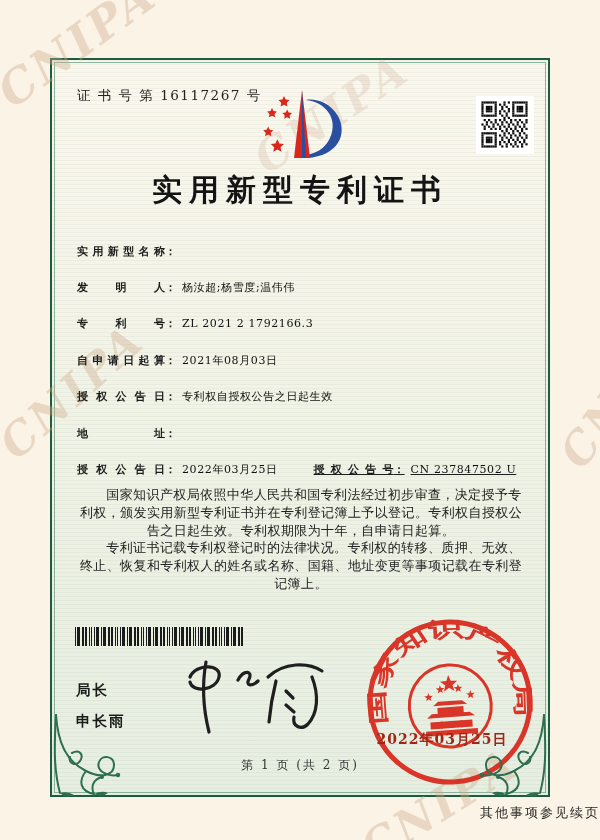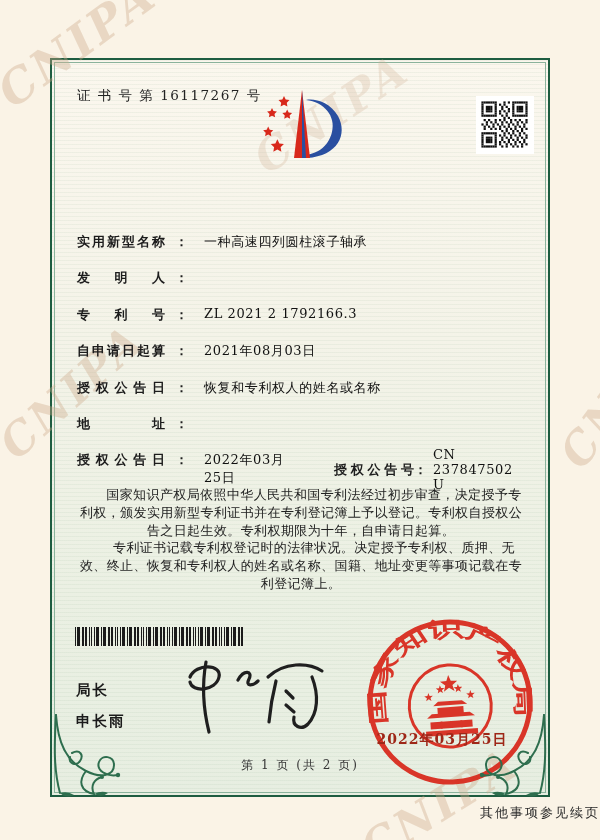--- a/index.html
+++ b/index.html
@@ -27,26 +27,26 @@
   .content{position:absolute;left:0;top:0;width:600px;height:704px;z-index:3;}
 
   .cert-no{position:absolute;left:77px;top:87px;font-size:13.5px;letter-spacing:1.5px;color:#222;}
   .logo{position:absolute;left:250px;top:86px;width:104px;height:86px;}
   .qr{position:absolute;left:476px;top:96px;width:58px;height:58px;background:#fff;padding:0;}
 
   .title{position:absolute;left:0;top:170px;width:600px;text-align:center;
          font-size:30px;font-weight:bold;letter-spacing:7px;color:#141414;}
 
   .fields{position:absolute;left:77px;top:233px;width:450px;}
-  .frow{height:36.4px;display:flex;font-size:13px;gap:10px;}
+  .frow{height:36.4px;display:flex;align-items:center;font-size:11px;}
   .flabel{display:inline-block;width:88px;text-align:justify;text-align-last:justify;
           font-weight:600;color:#1c1c1c;flex:none;}
   .fcolon{font-weight:600;margin-right:6px;}
   .fvalue{letter-spacing:0.6px;color:#111;}
-  .fpair2{margin-left:23px;display:flex;align-items:center;}
+  .fpair2{margin-left:36px;display:flex;align-items:center;text-decoration:underline;}
   .flabel2{display:inline-block;width:80px;text-align:justify;text-align-last:justify;
            font-weight:600;flex:none;}
 
   .paras{position:absolute;left:77px;top:486px;width:448px;font-size:13px;line-height:17.8px;
          color:#222;}
   .paras p{margin:0;text-indent:2em;letter-spacing:0.4px;text-align:center;}
 
   .barcode{position:absolute;left:75px;top:627px;width:172px;height:19px;}
 
   .signer{position:absolute;left:76px;top:674px;font-size:14.5px;font-weight:600;line-height:31px;
@@ -329,65 +329,66 @@
         <rect x="38.4" y="47.2" width="2.2" height="2.2" fill="#111"></rect>
         <rect x="45" y="47.2" width="2.2" height="2.2" fill="#111"></rect>
         <rect x="49.4" y="47.2" width="2.2" height="2.2" fill="#111"></rect>
         <rect x="25.200000000000003" y="49.4" width="2.2" height="2.2" fill="#111"></rect>
         <rect x="29.6" y="49.4" width="2.2" height="2.2" fill="#111"></rect>
         <rect x="36.2" y="49.4" width="2.2" height="2.2" fill="#111"></rect>
         <rect x="40.6" y="49.4" width="2.2" height="2.2" fill="#111"></rect>
         <rect x="45" y="49.4" width="2.2" height="2.2" fill="#111"></rect>
       </svg>
 
+    <div class="title">实用新型专利证书</div>
 
     <div class="fields">
       <div class="frow">
         <span class="flabel">实用新型名称</span>
           <span class="fcolon">：</span>
-        <span class="fvalue">一种高速四列圆柱滚子轴承</span>
       </div>
       <div class="frow">
         <span class="flabel">发明人</span>
           <span class="fcolon">：</span>
+        <span class="fvalue">杨汝超;杨雪度;温伟伟</span>
       </div>
       <div class="frow">
         <span class="flabel">专利号</span>
           <span class="fcolon">：</span>
         <span class="fvalue">ZL 2021 2 1792166.3</span>
       </div>
       <div class="frow">
         <span class="flabel">自申请日起算</span>
           <span class="fcolon">：</span>
         <span class="fvalue">2021年08月03日</span>
       </div>
       <div class="frow">
         <span class="flabel">授权公告日</span>
           <span class="fcolon">：</span>
-        <span class="fvalue">恢复和专利权人的姓名或名称</span>
+        <span class="fvalue">专利权自授权公告之日起生效</span>
       </div>
       <div class="frow">
         <span class="flabel">地址</span>
           <span class="fcolon">：</span>
       </div>
       <div class="frow">
         <span class="flabel">授权公告日</span>
           <span class="fcolon">：</span>
         <span class="fvalue">2022年03月25日</span>
         <span class="fpair2">
           <span class="flabel2">授权公告号</span>
             <span class="fcolon">：</span>
           <span class="fvalue">CN 237847502 U</span>
         </span>
       </div>
     </div>
 
     <div class="paras">
       <p>国家知识产权局依照中华人民共和国专利法经过初步审查，决定授予专利权，颁发实用新型专利证书并在专利登记簿上予以登记。专利权自授权公告之日起生效。专利权期限为十年，自申请日起算。</p>
-      <p>专利证书记载专利权登记时的法律状况。决定授予专利权、质押、无效、终止、恢复和专利权人的姓名或名称、国籍、地址变更等事项记载在专利登记簿上。</p>
+      <p>专利证书记载专利权登记时的法律状况。专利权的转移、质押、无效、终止、恢复和专利权人的姓名或名称、国籍、地址变更等事项记载在专利登记簿上。</p>
     </div>
 
     <svg class="barcode" id="barcode-svg" viewBox="0 0 172 19">
         <rect x="0" y="0" width="1" height="19" fill="#1b1b1b"></rect>
         <rect x="2" y="0" width="3" height="19" fill="#1b1b1b"></rect>
         <rect x="7" y="0" width="2" height="19" fill="#1b1b1b"></rect>
         <rect x="10" y="0" width="2" height="19" fill="#1b1b1b"></rect>
         <rect x="14" y="0" width="1" height="19" fill="#1b1b1b"></rect>
         <rect x="16" y="0" width="1" height="19" fill="#1b1b1b"></rect>
         <rect x="19" y="0" width="1" height="19" fill="#1b1b1b"></rect>

